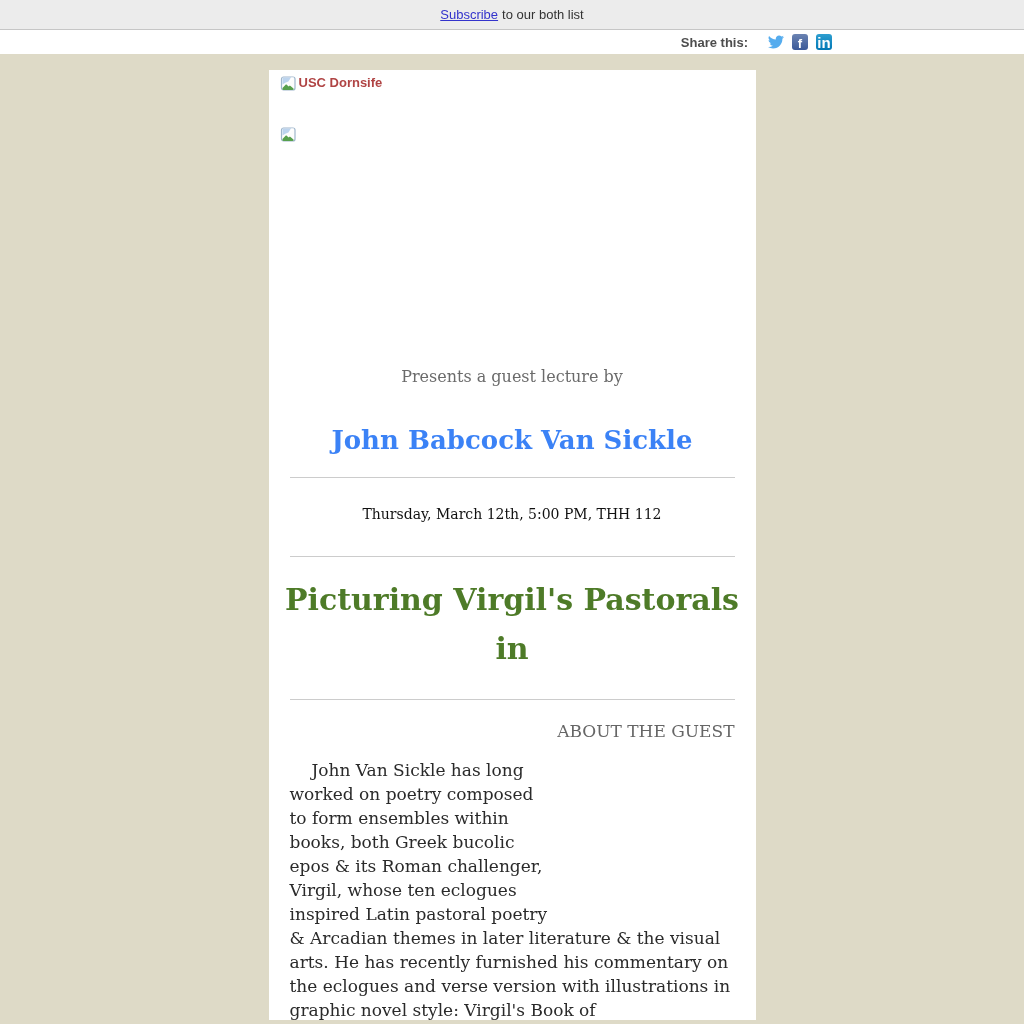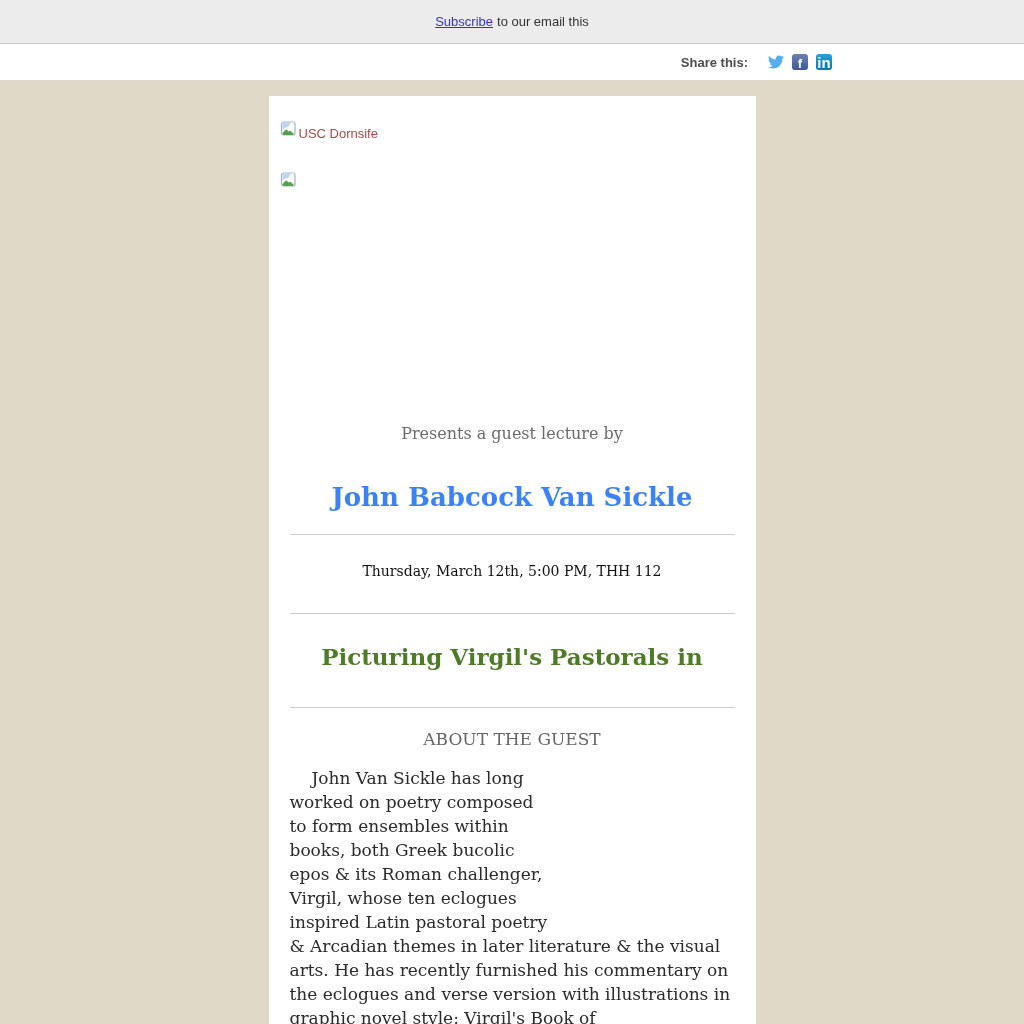--- a/index.html
+++ b/index.html
@@ -5,29 +5,29 @@
   * { box-sizing: border-box; }
   html, body { margin: 0; padding: 0; }
   body {
     width: 1024px; height: 1024px; overflow: hidden;
     background: #dedac7;
     font-family: "Liberation Sans", sans-serif;
   }
 
   
   .subscribe-bar {
-    height: 44px; background: #ececec; border-bottom: 1px solid #c6c6c6;
+    height: 30px; background: #ececec; border-bottom: 1px solid #c6c6c6;
     display: flex; align-items: center; justify-content: center;
     font-size: 13px; color: #333;
   }
   .subscribe-bar a { color: #3333cc; text-decoration: underline; margin-right: 4px; cursor: pointer; }
 
   
   .share-bar {
-    height: 36px; background: #ffffff;
+    height: 24px; background: #ffffff;
     display: flex; align-items: center; justify-content: flex-end;
     padding-right: 192px;
   }
   .share-label { font-size: 13px; font-weight: bold; color: #4d4d4d; margin-right: 12px; }
   .share-icon { width: 16px; height: 16px; margin-left: 8px; display: inline-flex; align-items: center; justify-content: center; cursor: pointer; }
   .badge {
     width: 16px; height: 16px; border-radius: 3px;
     color: #fff; font-weight: bold;
     display: flex; align-items: flex-end; justify-content: center;
     overflow: hidden; line-height: 1;
@@ -35,56 +35,56 @@
   .badge.fb { background: linear-gradient(#6b83b2, #3b5998); font-size: 13px; justify-content: center; }
   .badge.li { background: linear-gradient(#2e9fd0, #0077b5); font-size: 15px; align-items: center; }
 
   
   .canvas { height: 965px; }
   .card {
     width: 487px; height: 950px; margin: 16px auto 0;
     background: #ffffff; overflow: hidden;
   }
 
-  .logo-row { margin: 24px 0 0 11px; display: flex; align-items: flex-end; }
+  .logo-row { margin: 5px 0 0 11px; display: flex; align-items: flex-start; font-weight: bold; }
   .alt-text { font-size: 13px; color: #b04444; margin-left: 2px; }
   .hero-row { margin: 30px 0 0 11px; }
   .hero-spacer { height: 220px; }
 
   .serif { font-family: "DejaVu Serif", "Liberation Serif", serif; }
 
-  .presents { margin-top: 12px; text-align: center; font-size: 16px; line-height: 20px; color: #6b6b6b; }
+  .presents { margin-top: 0; text-align: center; font-size: 16px; line-height: 20px; color: #6b6b6b; }
   .speaker-name { margin-top: 38px; text-align: center; font-size: 26px; font-weight: bold; color: #3b82f6; }
   .speaker-title { margin-top: 28px; text-align: center; font-size: 15px; line-height: 15px; color: #868686; }
   .speaker-title span { display: block; white-space: nowrap; }
 
   hr.rule { border: none; border-top: 1px solid #cccccc; height: 0; }
   .rule-1 { margin: 22px 21px 0; }
   .rule-2 { margin: 28px 21px 0; }
   .rule-3 { margin: 26px 21px 0; }
 
   .event-line { margin-top: 22px; text-align: center; font-size: 14px; line-height: 28px; color: #111111; white-space: nowrap; }
 
-  .lecture-title { margin-top: 18px; text-align: center; font-size: 23px; font-weight: bold; line-height: 49px; color: #4e7b28; }
+  .lecture-title { margin-top: 18px; text-align: center; font-size: 30px; font-weight: bold; line-height: 49px; color: #4e7b28; }
   .lecture-title span { display: block; }
 
-  .about-heading { margin: 20px 38px 0; text-align: center; font-size: 17px; line-height: 22px; color: #666666; }
+  .about-heading { margin: 20px 21px 0; text-align: right; font-size: 17px; line-height: 22px; color: #666666; }
 
   .about-body { margin: 16px 21px 0; text-align: left; font-size: 17px; line-height: 24px; color: #2a2a2a; }
   .about-body .img-gap { float: right; width: 185px; height: 145px; }
   .about-body p { margin: 0; text-indent: 22px; }
 
   .broken-img { display: inline-block; }
 </style>
 </head>
 <body>
 
 <div class="subscribe-bar">
   <a>Subscribe</a>
-  <span>to our email this</span>
+  <span>to our both list</span>
 </div>
 
 <div class="share-bar">
   <span class="share-label">Share this:</span>
   <span class="share-icon">
     <svg width="16" height="16" viewBox="0 0 24 24" aria-hidden="true">
       <path fill="#55acee" d="M23.95 4.57c-.88.39-1.83.65-2.82.77a4.93 4.93 0 0 0 2.16-2.72c-.95.56-2 .97-3.12 1.19A4.92 4.92 0 0 0 16.57 2.3c-2.72 0-4.92 2.2-4.92 4.92 0 .39.04.76.13 1.12A13.98 13.98 0 0 1 1.64 3.16a4.93 4.93 0 0 0 1.52 6.57 4.9 4.9 0 0 1-2.23-.61v.06c0 2.39 1.7 4.37 3.95 4.83a4.9 4.9 0 0 1-2.21.08 4.93 4.93 0 0 0 4.6 3.42A9.88 9.88 0 0 1 0 19.54a13.94 13.94 0 0 0 7.55 2.21c9.05 0 14-7.5 14-13.99v-.63c.96-.69 1.8-1.56 2.4-2.56z"></path>
     </svg>
   </span>
   <span class="share-icon">

